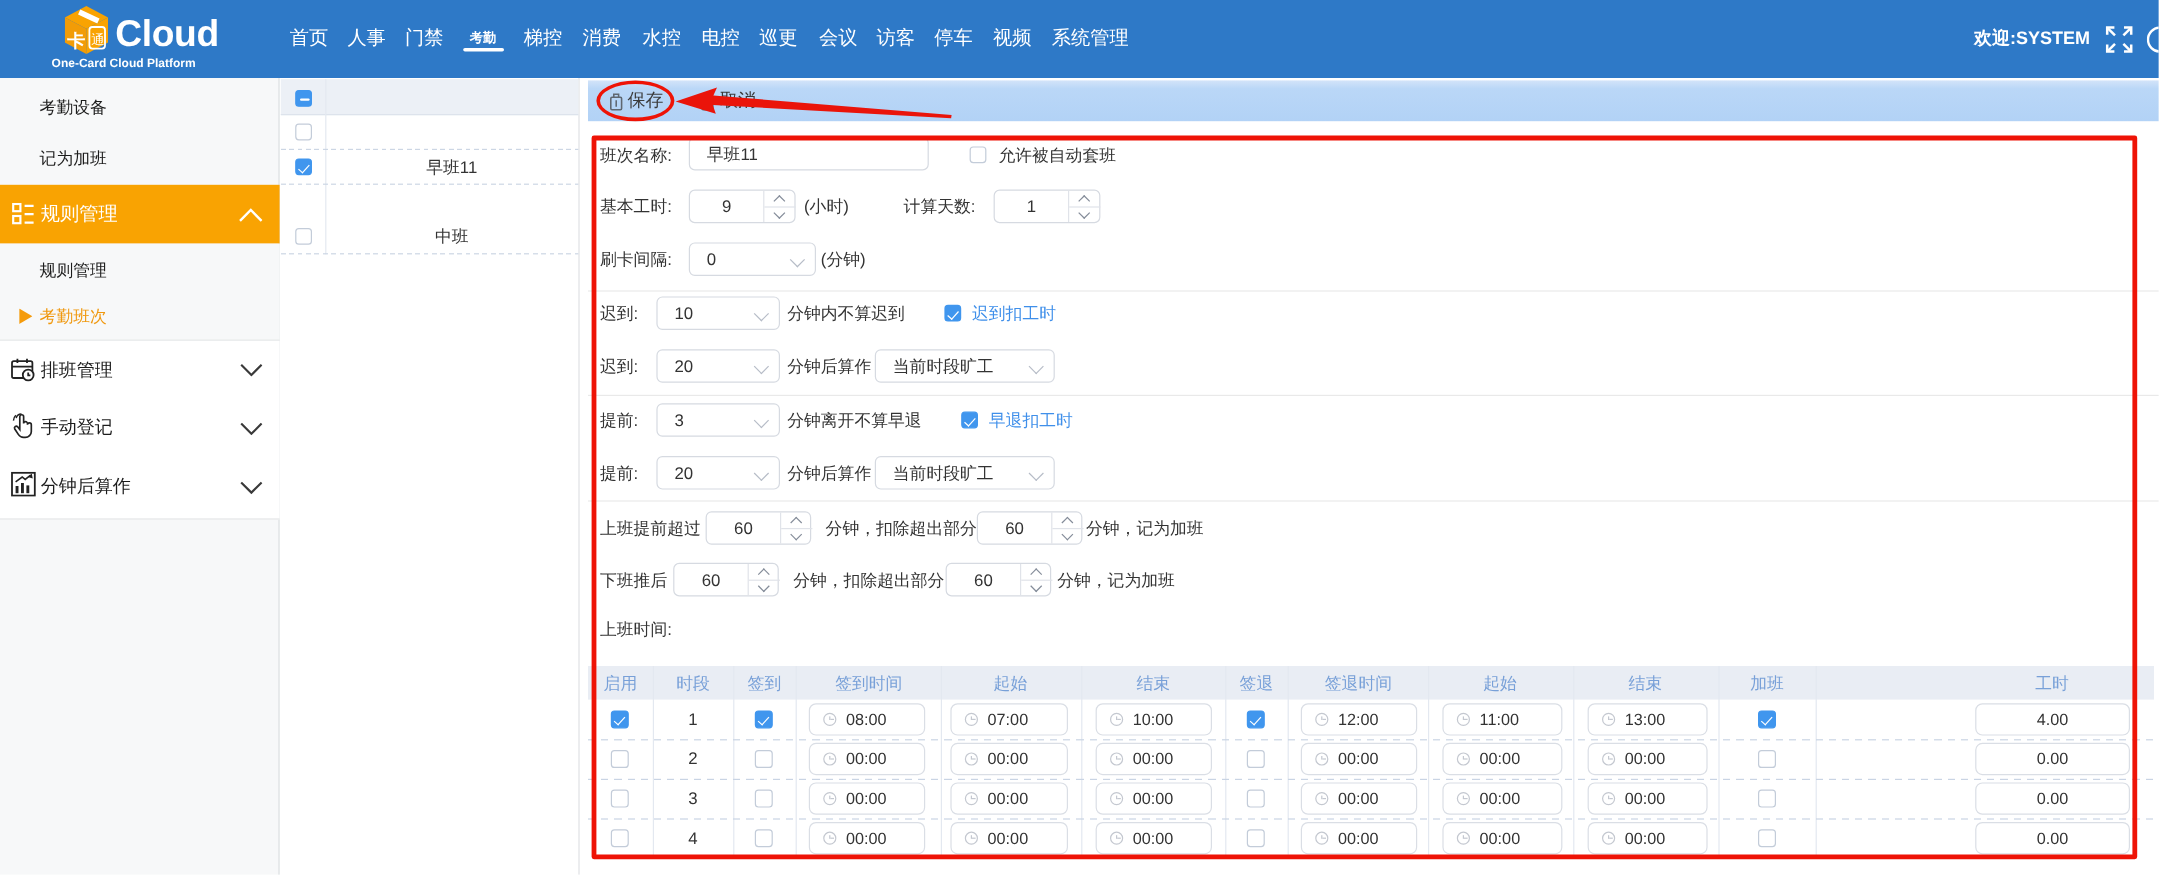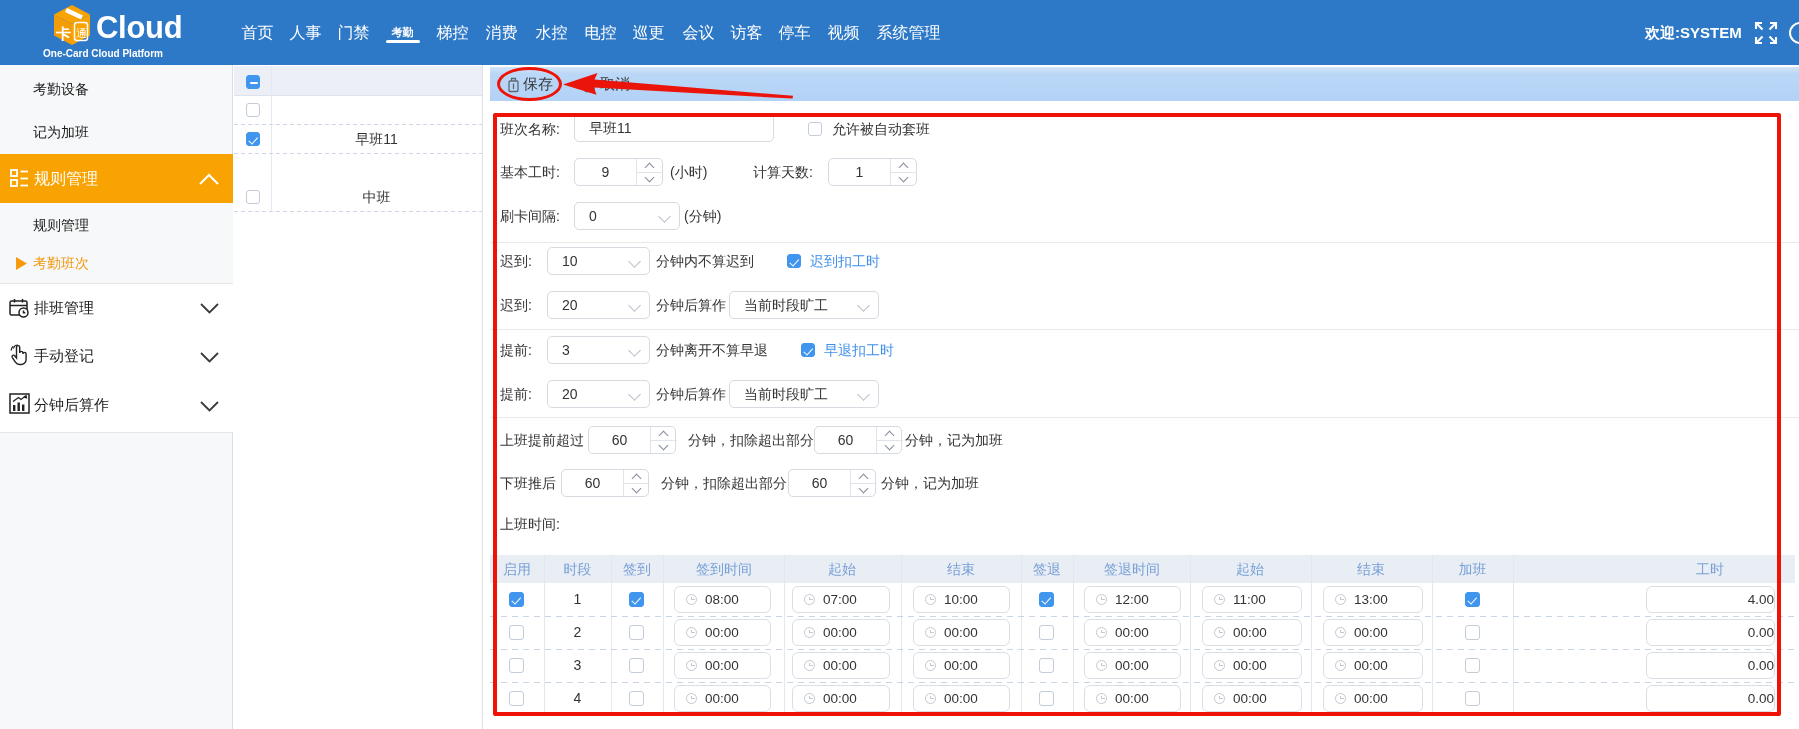--- a/index.html
+++ b/index.html
@@ -59,21 +59,21 @@
 #btable { position:absolute; left:0; top:490px; width:1305px; height:160px; }
 #bthead { position:absolute; left:0; top:0; width:1305px; height:28px; background:#e9edf4; }
 .bth { position:absolute; top:0; line-height:28px; font-size:14px; color:#78a0d8; text-align:center; }
 .bvl { position:absolute; top:0; width:0; height:160px; border-right:1px solid #e3e8f0; }
 .bhl { position:absolute; left:0; width:1305px; height:1px; background:repeating-linear-gradient(90deg,#c9d4e4 0 6px,transparent 6px 11px); }
 .tinp { position:absolute; height:27px; border:1px solid #dadee5; border-radius:6px; background:#fff; }
 .tinp .ck { position:absolute; left:11px; top:6.8px; width:11px; height:11px; border:1.2px solid #c4c8d0; border-radius:50%; }
 .tinp .ck:before { content:""; position:absolute; left:4.2px; top:1.8px; width:1.2px; height:3.5px; background:#c4c8d0; }
 .tinp .ck:after { content:""; position:absolute; left:4.8px; top:4.3px; width:3.2px; height:1.2px; background:#c4c8d0; }
 .tinp .tv { position:absolute; left:30px; top:0; line-height:25px; font-size:13.5px; color:#333; }
-.tinp .tvc { position:absolute; left:0; top:0; width:100%; text-align:right; line-height:25px; font-size:13.5px; color:#333; }
+.tinp .tvc { position:absolute; left:0; top:0; width:100%; text-align:center; line-height:25px; font-size:13.5px; color:#333; }
 .bnum { position:absolute; width:67px; text-align:center; font-size:14px; color:#333; line-height:33px; }
 
 #redrect { position:absolute; left:493px; top:113px; width:1288px; height:603px; border:4px solid #ee1306; border-radius:2px; z-index:60; }
 #redellipse { position:absolute; left:497px; top:67px; width:65px; height:34px; border:3px solid #ee1306; border-radius:50%; z-index:60; }
 #redarrow { position:absolute; left:550px; top:60px; z-index:61; }
 </style>
 </head>
 <body>
 <div id="page">
 

